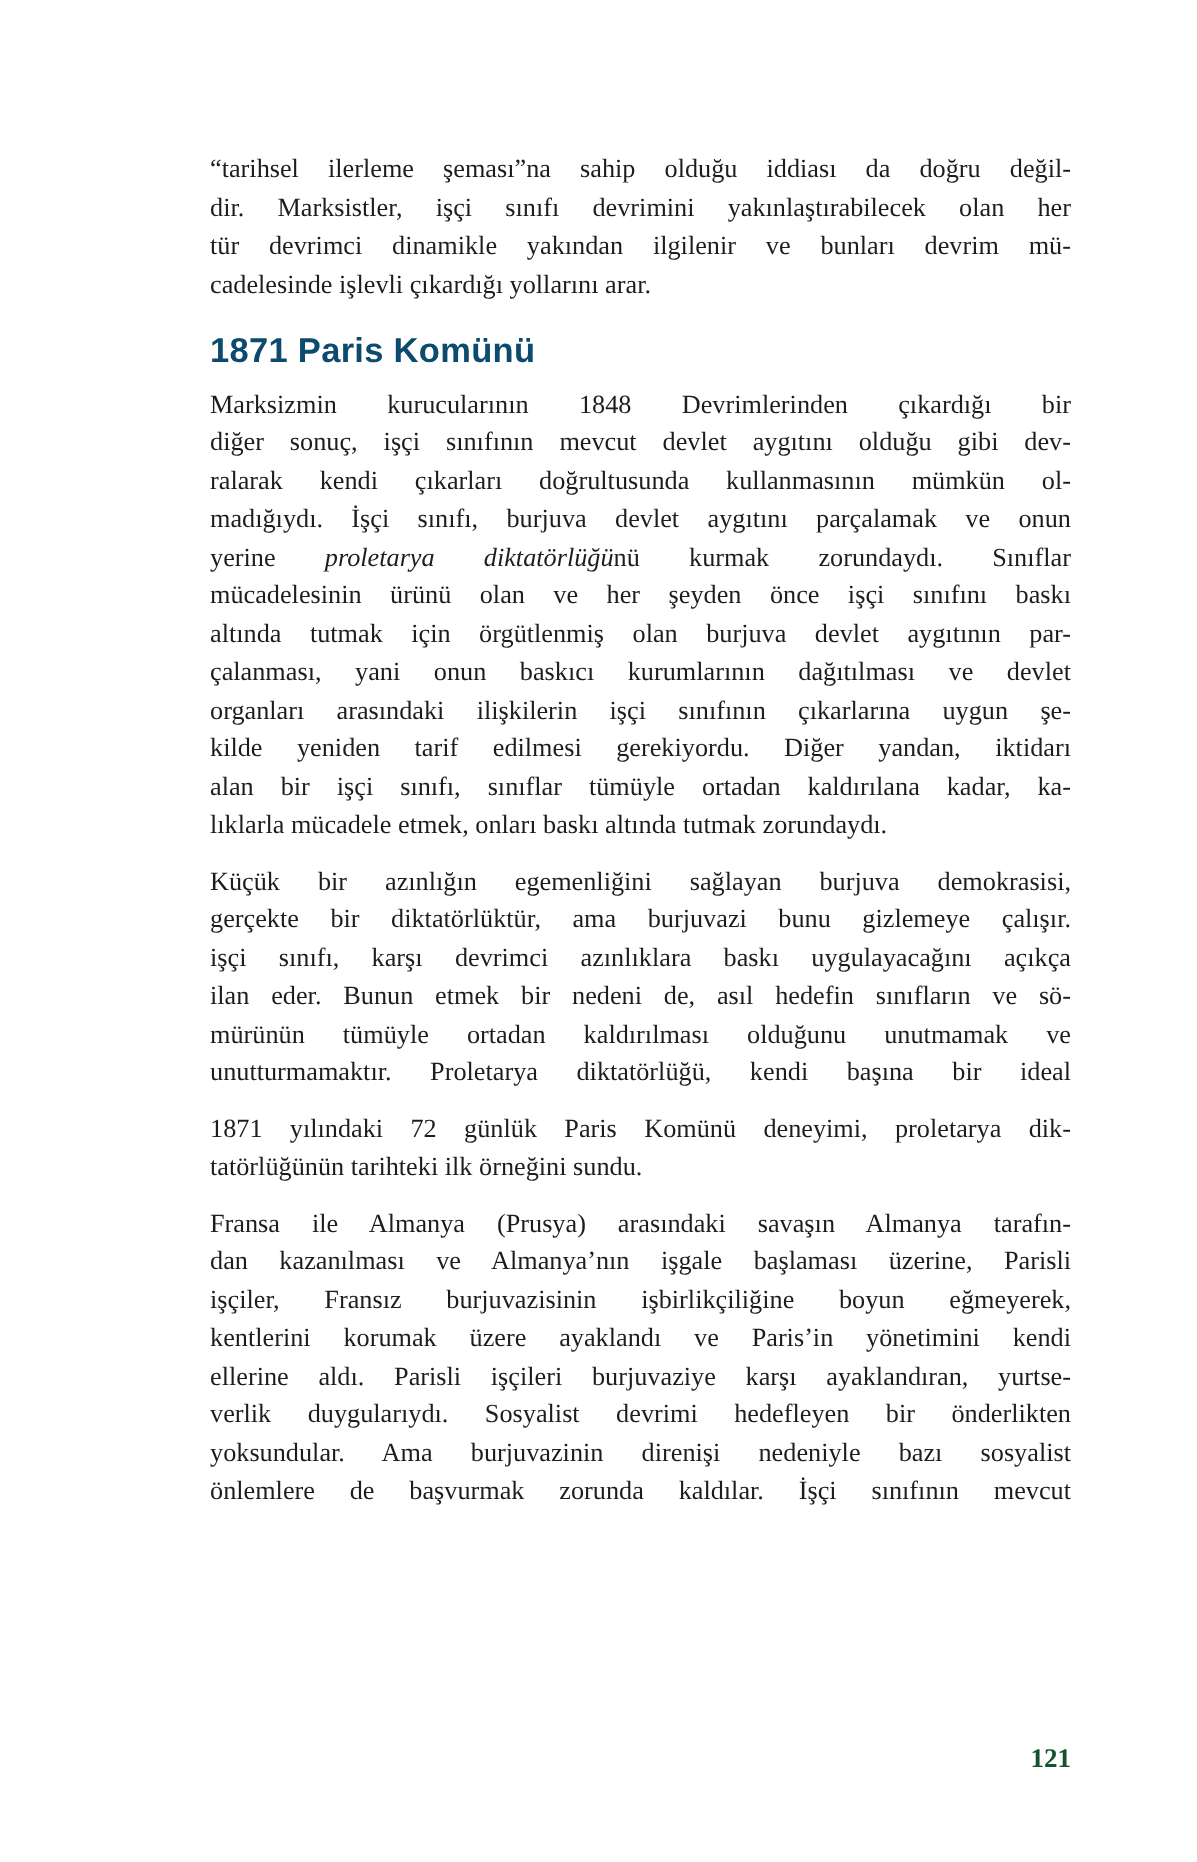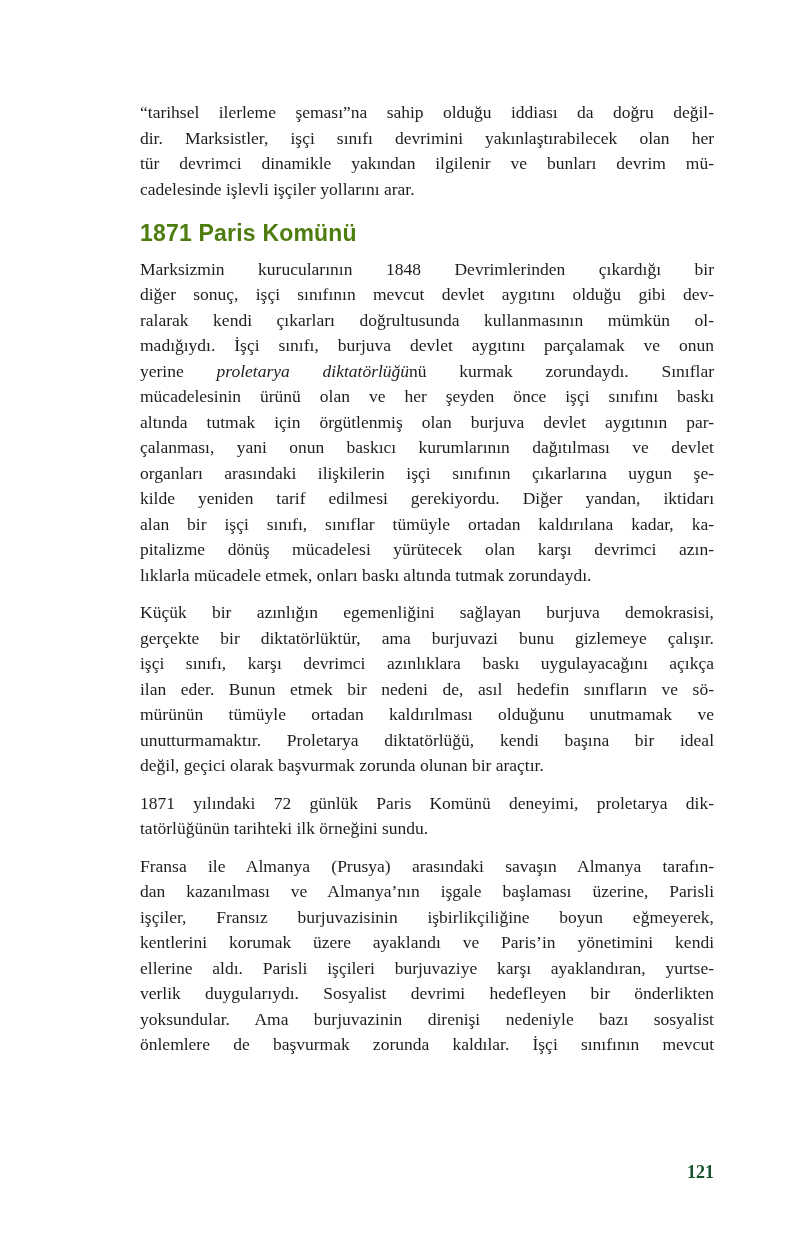--- a/index.html
+++ b/index.html
@@ -21,21 +21,21 @@
     font-size: 17.5px;
     line-height: 25.5px;
   }
   .para { margin: 0 0 12px 0; }
   .line { text-align: justify; text-align-last: justify; }
   .line.last { text-align-last: left; }
   .heading {
     font-family: "Liberation Sans", "DejaVu Sans", sans-serif;
     font-size: 23px;
     font-weight: 700;
-    color: #4d7c0f;
+    color: #0c4a6e;
     margin: 19px 0 10px 0;
     letter-spacing: 0.2px;
   }
   .page-number {
     position: absolute;
     left: 140px; width: 574px;
     bottom: 58px;
     text-align: right;
     font-family: "Liberation Serif", "DejaVu Serif", serif;
     font-weight: 700;
@@ -46,46 +46,44 @@
 </style>
 </head>
 <body>
 
 <div class="page">
   <main class="text-block">
     <div class="para">
         <div class="line">“tarihsel ilerleme şeması”na sahip olduğu iddiası da doğru değil-</div>
         <div class="line">dir. Marksistler, işçi sınıfı devrimini yakınlaştırabilecek olan her</div>
         <div class="line">tür devrimci dinamikle yakından ilgilenir ve bunları devrim mü-</div>
-        <div class="line last">cadelesinde işlevli işçiler yollarını arar.</div>
+        <div class="line last">cadelesinde işlevli çıkardığı yollarını arar.</div>
       </div>
     <h1 class="heading">1871 Paris Komünü</h1>
     <div class="para">
         <div class="line">Marksizmin kurucularının 1848 Devrimlerinden çıkardığı bir</div>
         <div class="line">diğer sonuç, işçi sınıfının mevcut devlet aygıtını olduğu gibi dev-</div>
         <div class="line">ralarak kendi çıkarları doğrultusunda kullanmasının mümkün ol-</div>
         <div class="line">madığıydı. İşçi sınıfı, burjuva devlet aygıtını parçalamak ve onun</div>
         <div class="line">yerine <i>proletarya diktatörlüğü</i>nü kurmak zorundaydı. Sınıflar</div>
         <div class="line">mücadelesinin ürünü olan ve her şeyden önce işçi sınıfını baskı</div>
         <div class="line">altında tutmak için örgütlenmiş olan burjuva devlet aygıtının par-</div>
         <div class="line">çalanması, yani onun baskıcı kurumlarının dağıtılması ve devlet</div>
         <div class="line">organları arasındaki ilişkilerin işçi sınıfının çıkarlarına uygun şe-</div>
         <div class="line">kilde yeniden tarif edilmesi gerekiyordu. Diğer yandan, iktidarı</div>
         <div class="line">alan bir işçi sınıfı, sınıflar tümüyle ortadan kaldırılana kadar, ka-</div>
-        <div class="line">pitalizme dönüş mücadelesi yürütecek olan karşı devrimci azın-</div>
         <div class="line last">lıklarla mücadele etmek, onları baskı altında tutmak zorundaydı.</div>
       </div>
     <div class="para">
         <div class="line">Küçük bir azınlığın egemenliğini sağlayan burjuva demokrasisi,</div>
         <div class="line">gerçekte bir diktatörlüktür, ama burjuvazi bunu gizlemeye çalışır.</div>
         <div class="line">işçi sınıfı, karşı devrimci azınlıklara baskı uygulayacağını açıkça</div>
         <div class="line">ilan eder. Bunun etmek bir nedeni de, asıl hedefin sınıfların ve sö-</div>
         <div class="line">mürünün tümüyle ortadan kaldırılması olduğunu unutmamak ve</div>
         <div class="line">unutturmamaktır. Proletarya diktatörlüğü, kendi başına bir ideal</div>
-        <div class="line last">değil, geçici olarak başvurmak zorunda olunan bir araçtır.</div>
       </div>
     <div class="para">
         <div class="line">1871 yılındaki 72 günlük Paris Komünü deneyimi, proletarya dik-</div>
         <div class="line last">tatörlüğünün tarihteki ilk örneğini sundu.</div>
       </div>
     <div class="para">
         <div class="line">Fransa ile Almanya (Prusya) arasındaki savaşın Almanya tarafın-</div>
         <div class="line">dan kazanılması ve Almanya’nın işgale başlaması üzerine, Parisli</div>
         <div class="line">işçiler, Fransız burjuvazisinin işbirlikçiliğine boyun eğmeyerek,</div>
         <div class="line">kentlerini korumak üzere ayaklandı ve Paris’in yönetimini kendi</div>

